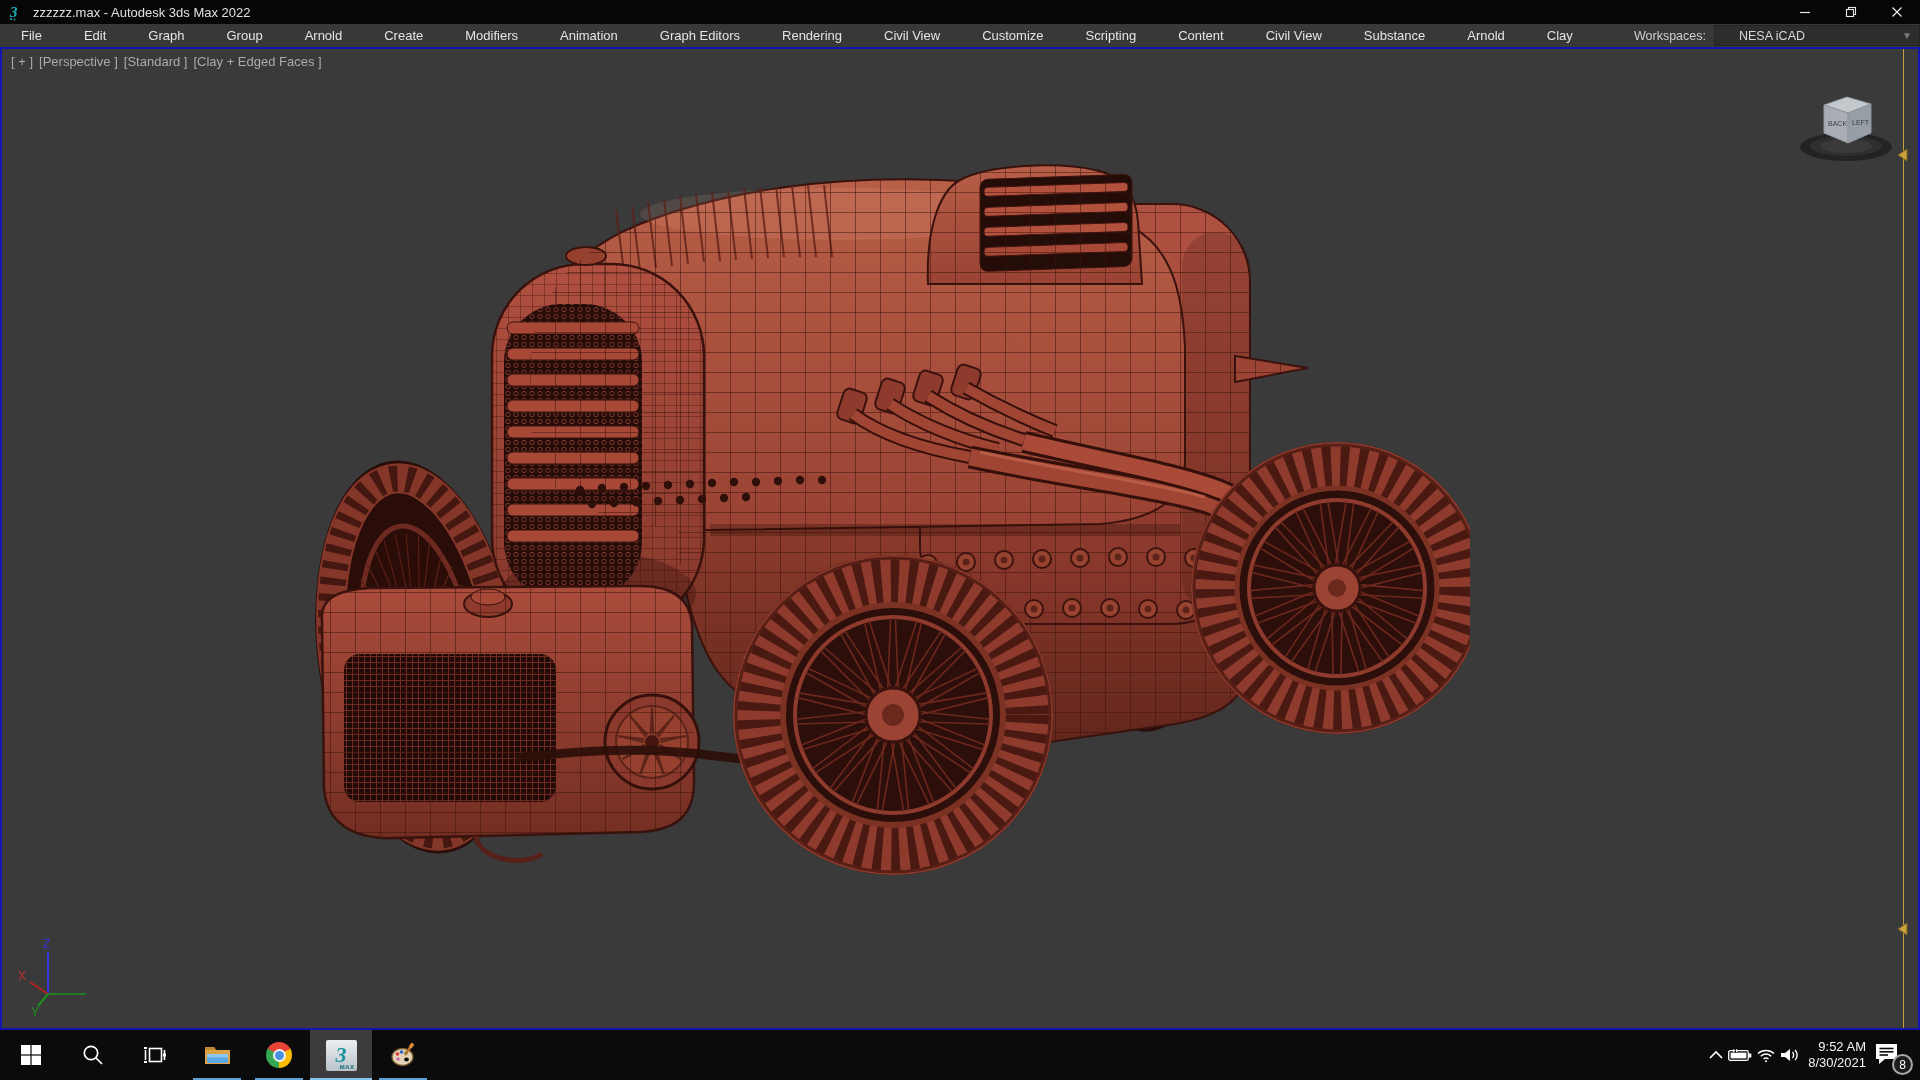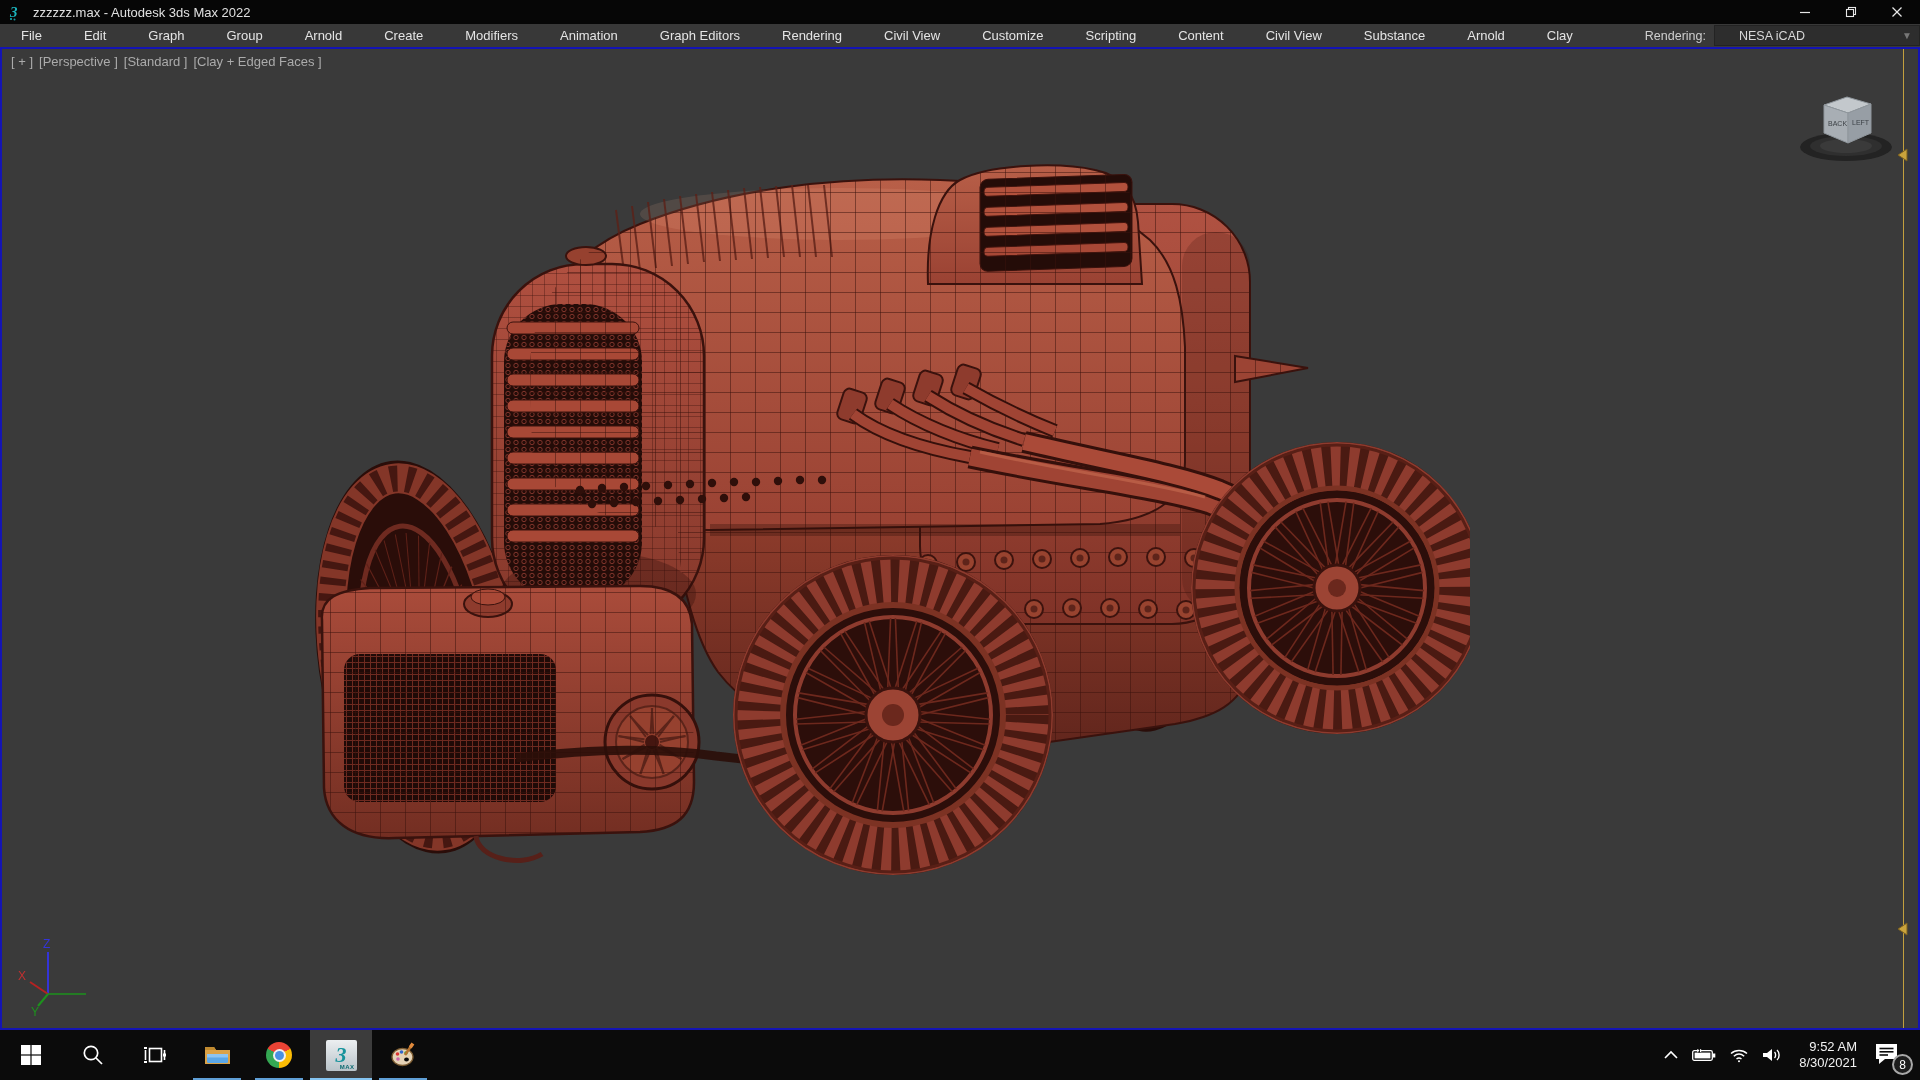--- a/index.html
+++ b/index.html
@@ -37,21 +37,21 @@
   .tb-btn.active::after{left:0;right:0;background:#85c5f2}
   .max-tile{width:31px;height:31px;background:linear-gradient(#eceff1,#b9c3c9);border-radius:2px;position:relative;
     display:flex;align-items:center;justify-content:center}
   .max-tile .three{color:#17939c;font-weight:bold;font-size:22px;line-height:1;font-family:"Liberation Serif",serif;font-style:italic}
   .max-tile .max{position:absolute;right:2px;bottom:1px;font-size:6px;font-weight:bold;color:#0d6b72;letter-spacing:.5px}
   .chrome-ball{width:26px;height:26px;border-radius:50%;
     background:conic-gradient(from 60deg,#fbbc05 0 120deg,#34a853 0 240deg,#ea4335 0 360deg);
     display:flex;align-items:center;justify-content:center}
   .chrome-ball .ring{width:13px;height:13px;border-radius:50%;background:#f1f1f1;display:flex;align-items:center;justify-content:center}
   .chrome-ball .dot{width:9px;height:9px;border-radius:50%;background:#4a90e2}
-  .tray{margin-left:auto;display:flex;align-items:center;gap:13px;padding-right:16px;color:#fff}
+  .tray{margin-left:auto;display:flex;align-items:center;gap:4px;padding-right:16px;color:#fff}
   .clock{text-align:right;font-size:13px;line-height:16px;color:#f2f2f2;margin:0 4px}
   .action-wrap{position:relative;width:30px;height:26px}
   .badge{position:absolute;right:-9px;bottom:-7px;width:21px;height:21px;border-radius:50%;background:#1d1d1d;
     border:2px solid #a8a8a8;color:#fff;font-size:12px;display:flex;align-items:center;justify-content:center;box-sizing:border-box}
 </style>
 </head>
 <body>
 
 <div class="titlebar">
   <span class="app-icon">
@@ -96,21 +96,21 @@
   <span class="menu-item">Rendering</span>
   <span class="menu-item">Civil View</span>
   <span class="menu-item">Customize</span>
   <span class="menu-item">Scripting</span>
   <span class="menu-item">Content</span>
   <span class="menu-item">Civil View</span>
   <span class="menu-item">Substance</span>
   <span class="menu-item">Arnold</span>
   <span class="menu-item">Clay</span>
   <div class="workspaces">
-    <span class="ws-label">Rendering:</span>
+    <span class="ws-label">Workspaces:</span>
     <div class="ws-dropdown">
       <span>NESA iCAD</span>
       <span class="ws-caret">▼</span>
     </div>
   </div>
 </div>
 
 <div class="viewport">
   <div class="vp-label">
     <span>[ + ]</span>

